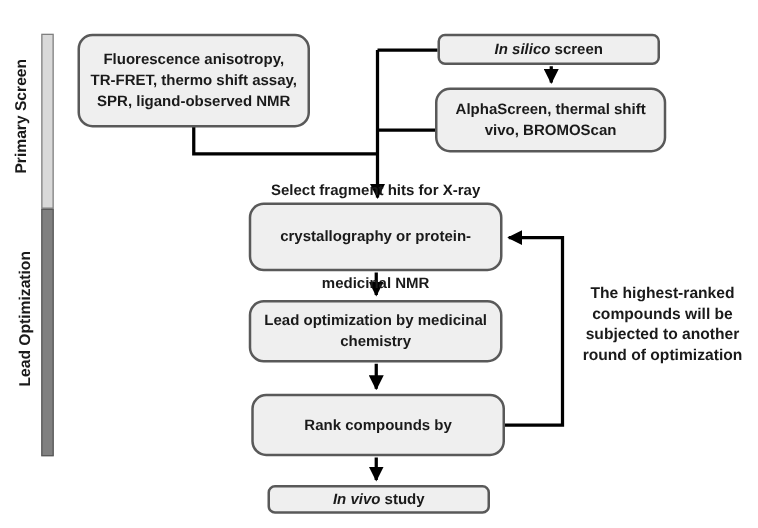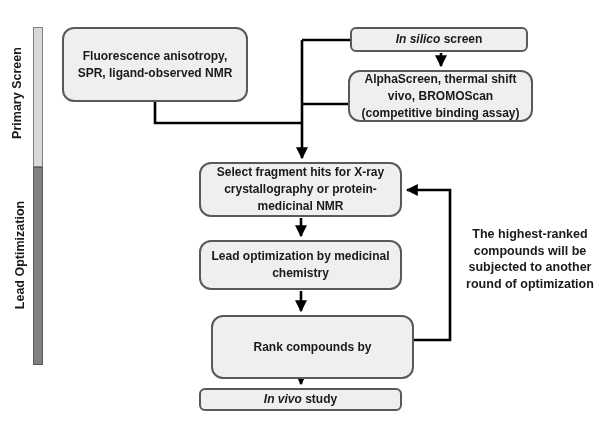--- a/index.html
+++ b/index.html
@@ -91,49 +91,49 @@
     <path class="flow" d="M404,340 L450,340 L450,190 L407,190" marker-end="url(#arrow)"></path>
   </svg>
 
   <div class="bar bar-light" style="left:33px; top:27px; height:140px;"></div>
   <div class="bar bar-dark" style="left:33px; top:167px; height:198px;"></div>
   <div class="side-label" style="left:-43px; top:86px; width:120px;">Primary Screen</div>
   <div class="side-label" style="left:-60px; top:248px; width:160px;">Lead Optimization</div>
 
   <div class="node r-lg" style="left:62px; top:27px; width:186px; height:75px;">
     <div class="line">Fluorescence anisotropy,</div>
+    <div class="line">TR-FRET, thermo shift assay,</div>
     <div class="line">SPR, ligand-observed NMR</div>
   </div>
 
   <div class="node r-sm" style="left:350px; top:27px; width:178px; height:25px;text-align:right;">
     <div class="line"><span class="it">In silico</span><span> screen</span></div>
   </div>
 
   <div class="node r-lg" style="left:348px; top:70px; width:185px; height:52px;">
     <div class="line">AlphaScreen, thermal shift</div>
     <div class="line">vivo, BROMOScan</div>
-    <div class="line">(competitive binding assay)</div>
   </div>
 
-  <div class="node r-lg" style="left:199px; top:162px; width:203px; height:55px;">
+  <div class="node r-lg" style="left:199px; top:162px; width:203px; height:55px;gap:20px;">
     <div class="line">Select fragment hits for X-ray</div>
     <div class="line">crystallography or protein-</div>
     <div class="line">medicinal NMR</div>
   </div>
 
   <div class="node r-lg" style="left:199px; top:240px; width:203px; height:50px;justify-content:center;">
     <div class="line">Lead optimization by medicinal</div>
     <div class="line">chemistry</div>
   </div>
 
-  <div class="node r-lg" style="left:211px; top:315px; width:203px; height:64px;">
+  <div class="node r-lg" style="left:201px; top:315px; width:203px; height:50px;">
     <div class="line">Rank compounds by</div>
   </div>
 
-  <div class="node r-sm" style="left:199px; top:388px; width:203px; height:23px;">
+  <div class="node r-sm" style="left:214px; top:388px; width:178px; height:23px;">
     <div class="line"><span class="it">In vivo</span><span> study</span></div>
   </div>
 
   <div class="note" style="left:452px; top:226px; width:156px;">
     <div>The highest-ranked</div>
     <div>compounds will be</div>
     <div>subjected to another</div>
     <div>round of optimization</div>
   </div>
 

